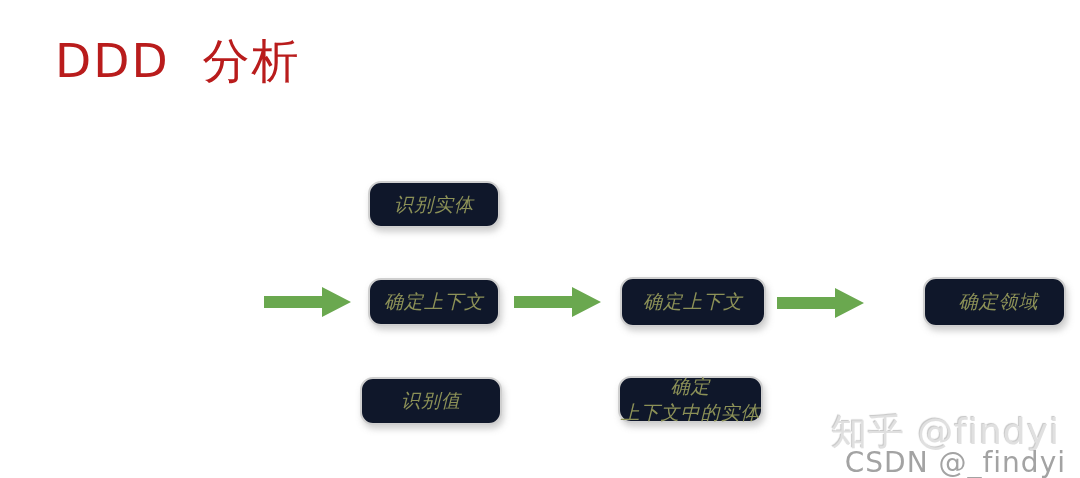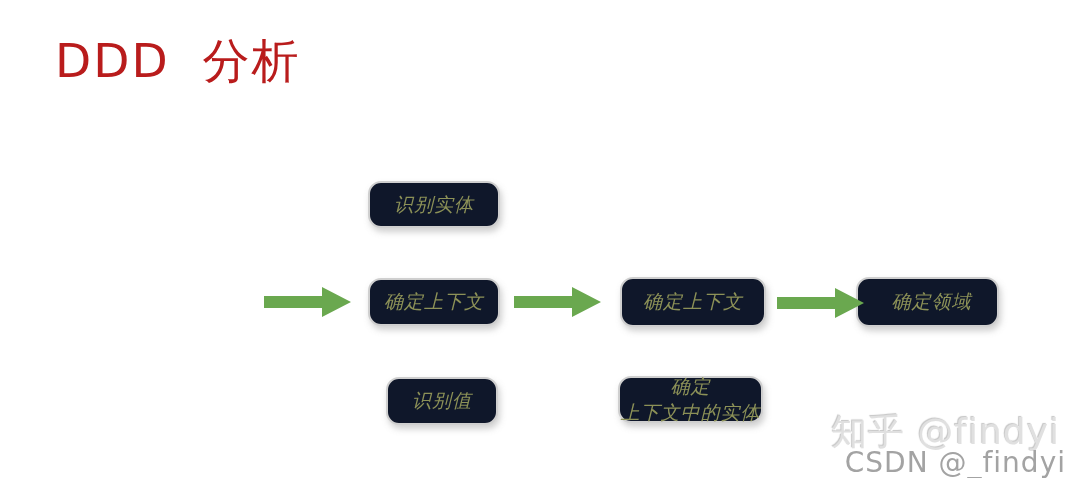--- a/index.html
+++ b/index.html
@@ -40,24 +40,24 @@
     box-shadow:inset 0 0 0 2px rgba(255,255,255,0.28), 2px 4px 6px rgba(120,120,120,0.35);
     color:#ffffff;
     font-size:16px;
     font-weight:bold;
     letter-spacing:1px;
   }
   
   #node-start{left:101px;top:271px;width:147px;height:57px;}
   #node-identify-entity{left:368px;top:181px;width:132px;height:47px;}
   #node-identify-event{left:368px;top:278px;width:132px;height:48px;}
-  #node-identify-value{left:386px;top:377px;width:112px;height:48px;}
+  #node-identify-value{left:360px;top:377px;width:142px;height:48px;}
   #node-determine-context{left:620px;top:277px;width:146px;height:50px;}
   #node-determine-context-entities{left:618px;top:376px;width:145px;height:47px;}
-  #node-determine-domain{left:856px;top:277px;width:143px;height:50px;padding-left:8px;}
+  #node-determine-domain{left:923px;top:277px;width:143px;height:50px;padding-left:8px;}
 
   .arrow{position:absolute;width:88px;height:32px;}
   #arrow-1{left:264px;top:286px;}
   #arrow-2{left:514px;top:286px;}
   #arrow-3{left:777px;top:287px;}
 
   .wm-zhihu{
     position:absolute;right:20px;top:408px;
     font-size:36px;color:#e0e0e0;
     text-shadow:1px 1px 0 #ffffff,-1px -1px 1px #c6c6c6;

